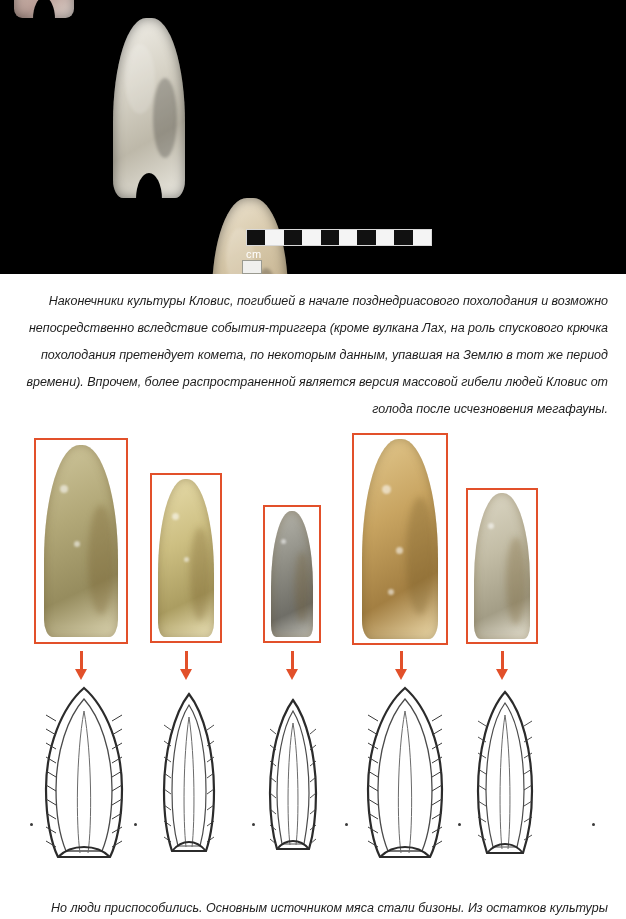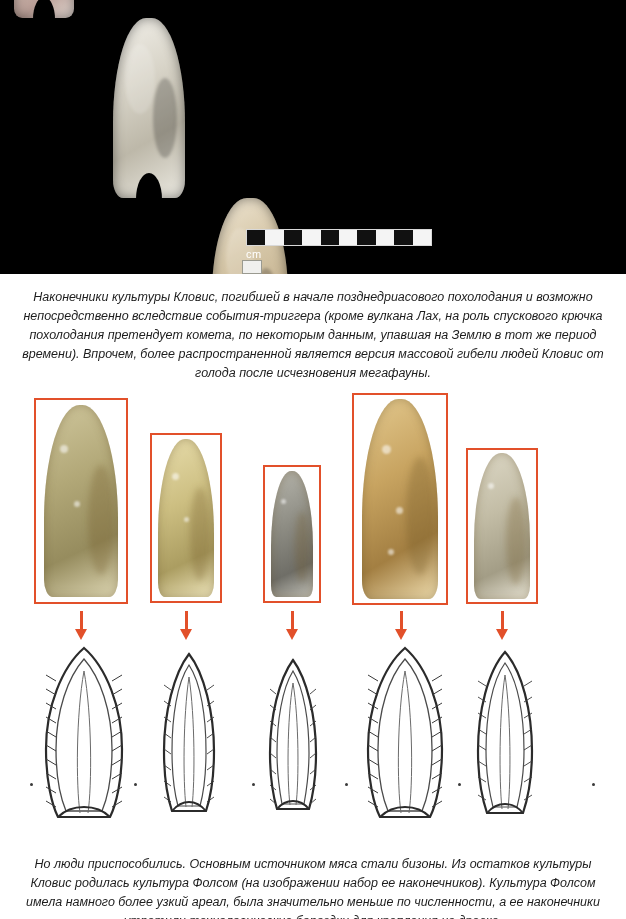--- a/index.html
+++ b/index.html
@@ -92,24 +92,24 @@
   }
 
   
   .text-block {
     padding: 14px 18px 10px 18px;
     background: #ffffff;
   }
   .para {
     margin: 0;
     font-size: 12.5px;
-    line-height: 19px;
+    line-height: 27px;
     color: #1d1d1d;
     font-style: italic;
-    text-align: center;
+    text-align: right;
   }
 
   
   .figure {
     position: relative;
     width: 626px;
     height: 450px;
     background: #ffffff;
     overflow: hidden;
   }

